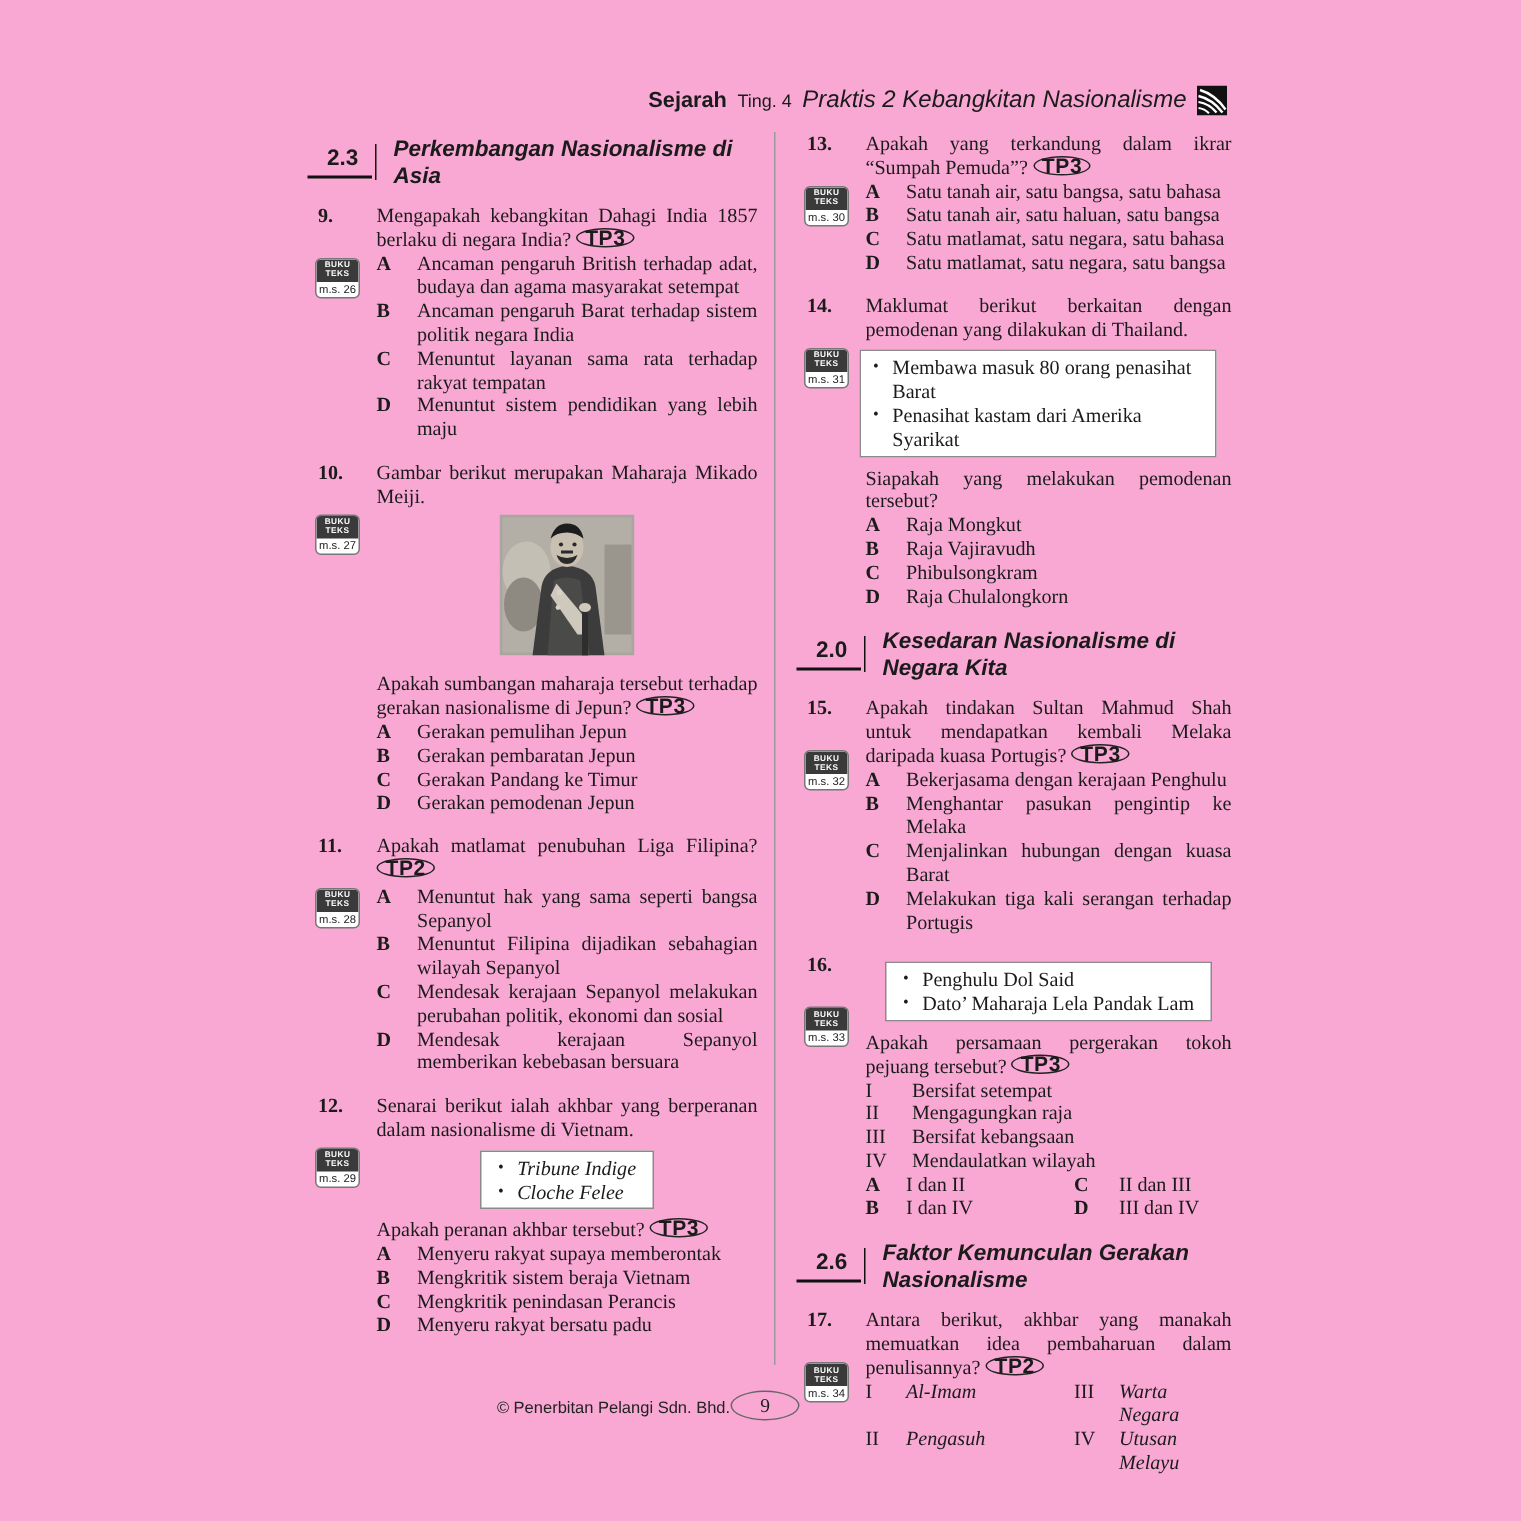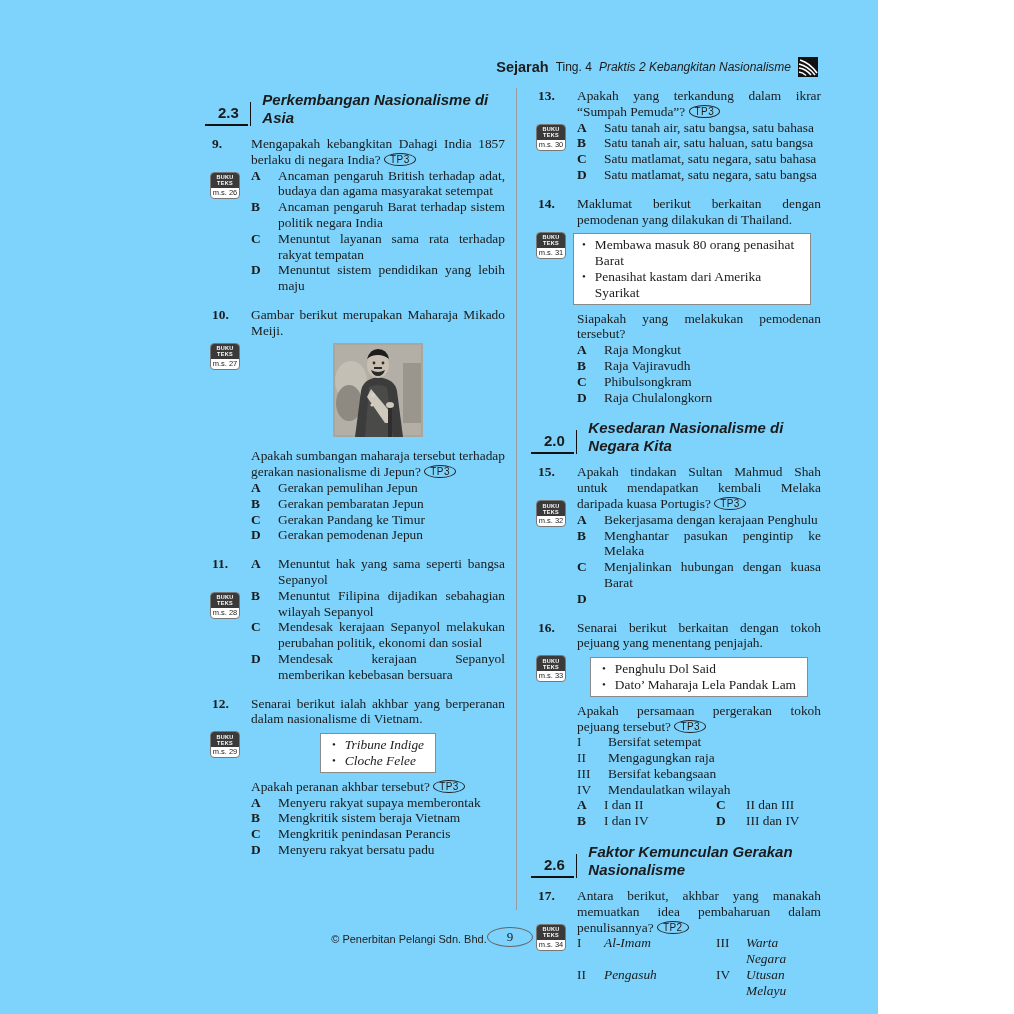--- a/index.html
+++ b/index.html
@@ -1,46 +1,46 @@
 <!DOCTYPE html>
 <html><head>
 <meta charset="utf-8">
 <style>
   html,body{margin:0;padding:0;background:#fff;}
-  .page{position:relative;width:878px;height:1014px;background:#7dd3fc;overflow:hidden;
+  .page{position:relative;width:1014px;height:1014px;background:#f9a8d4;overflow:hidden;
         font-family:"Liberation Serif", serif;color:#1b1b1b;}
   
   .header{position:absolute;top:57px;left:0;width:818px;display:flex;justify-content:flex-end;
           align-items:center;gap:7px;font-family:"Liberation Sans", sans-serif;}
   .hdr-subject{font-weight:bold;font-size:14.5px;}
   .hdr-level{font-weight:normal;font-size:12px;}
-  .hdr-chapter{font-style:italic;font-size:12px;}
+  .hdr-chapter{font-style:italic;font-size:16px;}
   .hdr-logo{width:20px;height:20px;display:block;}
   
   .content{position:absolute;top:88px;left:205px;width:616px;display:flex;}
   .col-left{width:300px;}
   .col-right{width:290px;margin-left:26px;}
   .vdivider{position:absolute;top:88px;left:516px;width:1px;height:822px;background:#9b9b9b;}
   
-  .sec{display:flex;align-items:flex-end;margin:2px 0 10px 0;font-family:"Liberation Sans", sans-serif;}
+  .sec{display:flex;align-items:center;margin:2px 0 10px 0;font-family:"Liberation Sans", sans-serif;}
   .sec-num{font-weight:bold;font-size:15px;border-bottom:2.5px solid #111;padding:0 9px 3px 13px;}
   .sec-bar{width:1.5px;background:#111;height:24px;margin:0 11px 0 2px;}
   .sec-title{font-weight:bold;font-style:italic;font-size:15px;line-height:17.5px;flex:1;padding-top:1px;}
   
   .q{display:grid;grid-template-columns:43px 1fr;margin-bottom:13px;font-size:13.4px;line-height:15.8px;}
   .qnum{font-weight:bold;padding-left:7px;}
   .badge{width:28px;margin-left:5px;margin-top:20px;border:1px solid #777;border-radius:4px;overflow:hidden;
          background:#fff;text-align:center;font-family:"Liberation Sans", sans-serif;}
   .badge-top{background:#3a3a3a;color:#fff;font-size:5.5px;line-height:6px;padding:1.5px 0;font-weight:bold;letter-spacing:.3px;}
   .badge-top span{display:block;}
   .badge-ms{font-size:7.5px;line-height:10px;color:#222;}
   .qbody{padding-left:3px;}
   .qtext{margin:0;text-align:justify;}
   .tp{display:inline-block;border:1.4px solid #222;border-radius:50%;padding:0 5px;line-height:11px;
-      font-family:"Liberation Sans", sans-serif;font-weight:normal;font-size:10px;letter-spacing:.4px;
+      font-family:"Liberation Sans", sans-serif;font-weight:bold;font-size:14px;letter-spacing:.4px;
       vertical-align:1px;white-space:nowrap;}
   .opt{display:grid;grid-template-columns:27px 1fr;}
   .optk{font-weight:bold;}
   .optv{text-align:justify;}
   .it{font-style:italic;}
   
   .listbox{border:1px solid #8a8a8a;margin:6px auto 6px auto;padding:3px 11px;width:fit-content;background:#fff;}
   .listbox.wide{width:calc(100% - 6px);box-sizing:border-box;margin-left:-4px;padding:3px 8px;}
   .li{display:flex;gap:9px;}
   .bullet{font-size:11px;line-height:15.8px;}
@@ -180,20 +180,21 @@
           <div class="qnum">11.</div>
           <div class="badge">
             <div class="badge-top">
                 <span>BUKU</span>
                 <span>TEKS</span>
               </div>
             <div class="badge-ms">m.s. 28</div>
           </div>
         </div>
         <div class="qbody">
+          <p class="qtext mb0"><span>Apakah matlamat penubuhan Liga Filipina?</span> <span class="tp">TP2</span></p>
           <div class="opt">
               <span class="optk">A</span>
               <span class="optv">Menuntut hak yang sama seperti bangsa Sepanyol</span>
             </div>
           <div class="opt">
               <span class="optk">B</span>
               <span class="optv">Menuntut Filipina dijadikan sebahagian wilayah Sepanyol</span>
             </div>
           <div class="opt">
               <span class="optk">C</span>
@@ -354,37 +355,37 @@
           <div class="opt">
               <span class="optk">B</span>
               <span class="optv">Menghantar pasukan pengintip ke Melaka</span>
             </div>
           <div class="opt">
               <span class="optk">C</span>
               <span class="optv">Menjalinkan hubungan dengan kuasa Barat</span>
             </div>
           <div class="opt">
               <span class="optk">D</span>
+              <span class="optv">Melakukan tiga kali serangan terhadap Portugis</span>
             </div>
         </div>
       </div>
 
       <div class="q">
         <div class="qside">
           <div class="qnum">16.</div>
           <div class="badge">
             <div class="badge-top">
                 <span>BUKU</span>
                 <span>TEKS</span>
               </div>
             <div class="badge-ms">m.s. 33</div>
           </div>
         </div>
         <div class="qbody">
-          <p class="qtext"><span>Senarai berikut berkaitan dengan tokoh pejuang yang menentang penjajah.</span></p>
           <div class="listbox">
             <div class="li">
                 <span class="bullet">•</span>
                 <span>Penghulu Dol Said</span>
               </div>
             <div class="li">
                 <span class="bullet">•</span>
                 <span>Dato’ Maharaja Lela Pandak Lam</span>
               </div>
           </div>

